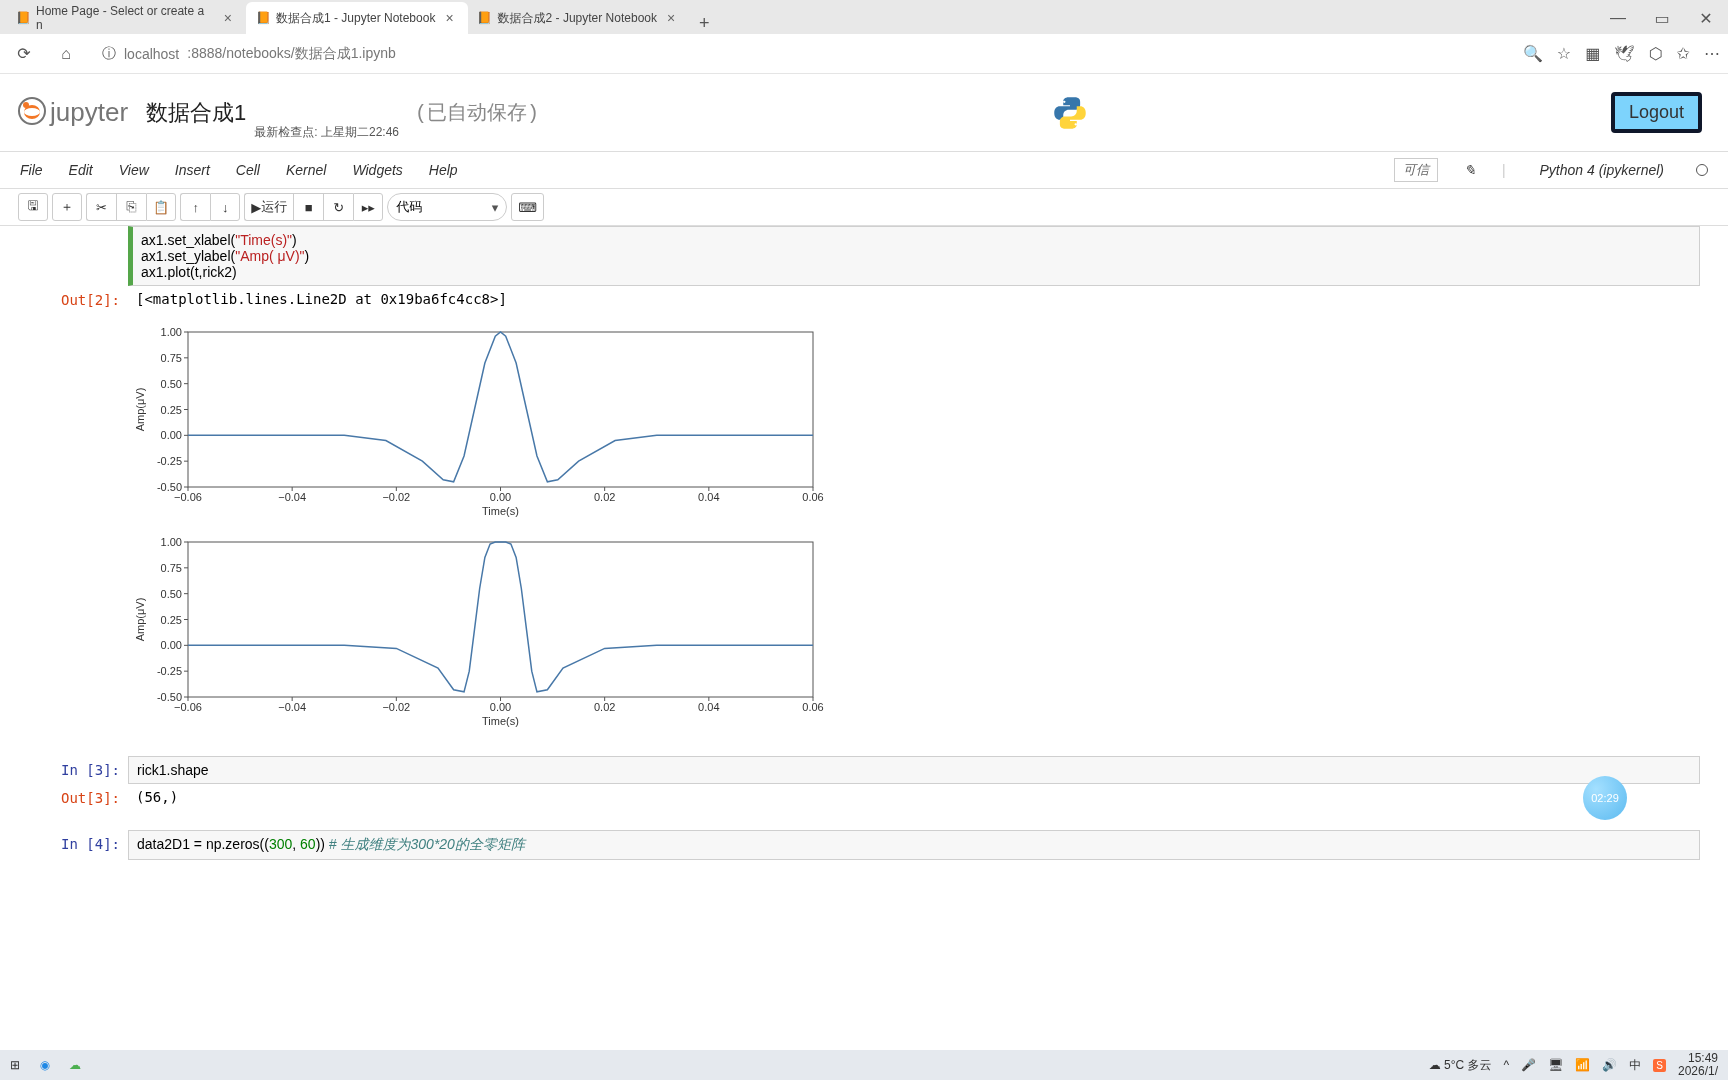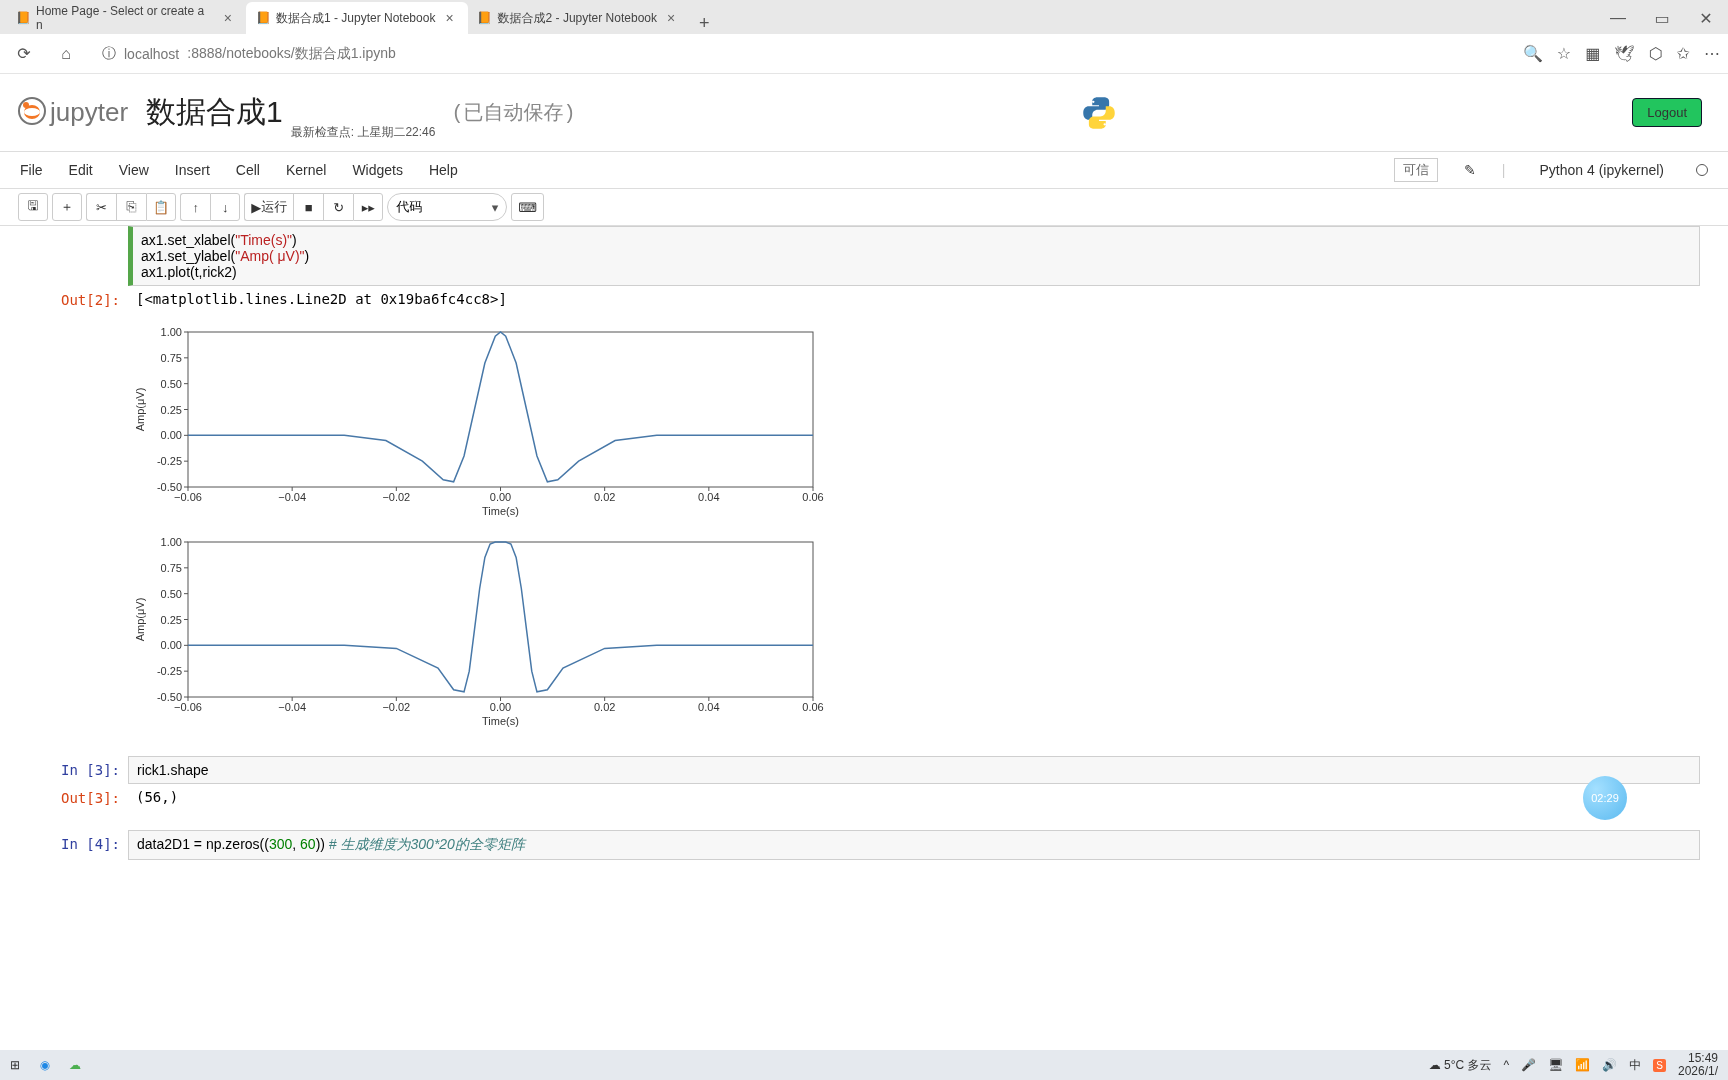--- a/index.html
+++ b/index.html
@@ -20,28 +20,28 @@
 .url-box { flex: 0 0 auto; display: flex; align-items: center; height: 30px; padding: 0 10px; gap: 8px; color: #555; font-size: 14px; }
 .url-host { color: #777; }
 .addr-right { margin-left: auto; display: flex; gap: 14px; align-items: center; color: #555; }
 
 
 .jp-header { display: flex; align-items: center; padding: 10px 18px; border-bottom: 1px solid #ddd; }
 .jp-logo { font-family: Arial; font-size: 26px; color: #757575; display: flex; align-items: flex-start; gap: 4px; }
 .jp-logo-circle { width: 28px; height: 28px; border: 2px solid #757575; border-radius: 50%; position: relative; }
 .jp-logo-circle::before { content:""; position:absolute; top:3px; left:3px; width:6px; height:6px; border-radius:50%; background:#f37726; }
 .jp-logo-circle::after { content:""; position:absolute; top:6px; left:4px; right:4px; height:8px; border-top:3px solid #f37726; border-bottom:3px solid #f37726; border-radius:50%; }
-.jp-title { margin-left: 18px; font-size: 30px; color: #222; }
+.jp-title { margin-left: 18px; font-size: 22px; color: #222; }
 .jp-checkpoint { margin-left: 8px; font-size: 12px; color: #555; margin-top: 40px; }
 .jp-save { margin-left: 16px; font-size: 20px; color: #888; font-family: Liberation Mono, monospace; }
-.jp-logout { margin-left: auto; margin-right: 8px; border: 1px solid #0f172a; border-radius: 4px; padding: 6px 14px; font-size: 13px; color: #333; background:#22c55e; }
+.jp-logout { margin-left: auto; margin-right: 8px; border: 4px solid #0f172a; border-radius: 4px; padding: 6px 14px; font-size: 18px; color: #333; background:#7dd3fc; }
 .jp-pylogo { width: 36px; height: 36px; margin-right: 10px; }
 
 
-.jp-menubar { display: flex; align-items: center; padding: 6px 20px; gap: 26px; border-bottom: 1px solid #ddd; font-size: 14px; color: #333; }
+.jp-menubar { display: flex; align-items: center; padding: 6px 20px; gap: 26px; border-bottom: 1px solid #ddd; font-size: 14px; color: #333; font-style: italic; }
 .jp-menubar .spacer { margin-left: auto; }
 .trusted { border: 1px solid #ccc; padding: 2px 8px; font-size: 13px; color: #666; }
 .kernel-name { font-size: 14px; color: #333; margin-left: 8px; }
 .kernel-indicator { width:12px; height:12px; border:1.5px solid #555; border-radius:50%; display:inline-block; margin-left:6px; }
 
 
 .jp-toolbar { display: flex; align-items: center; padding: 4px 18px; gap: 4px; border-bottom: 1px solid #ddd; }
 .tbtn { height: 28px; min-width: 30px; padding: 0 6px; border: 1px solid #ccc; background: #fff; border-radius: 3px; display: inline-flex; align-items: center; justify-content: center; font-size: 13px; color: #333; }
 .tbtn-group { display: inline-flex; }
 .tbtn-group .tbtn { border-radius: 0; border-right: none; }

